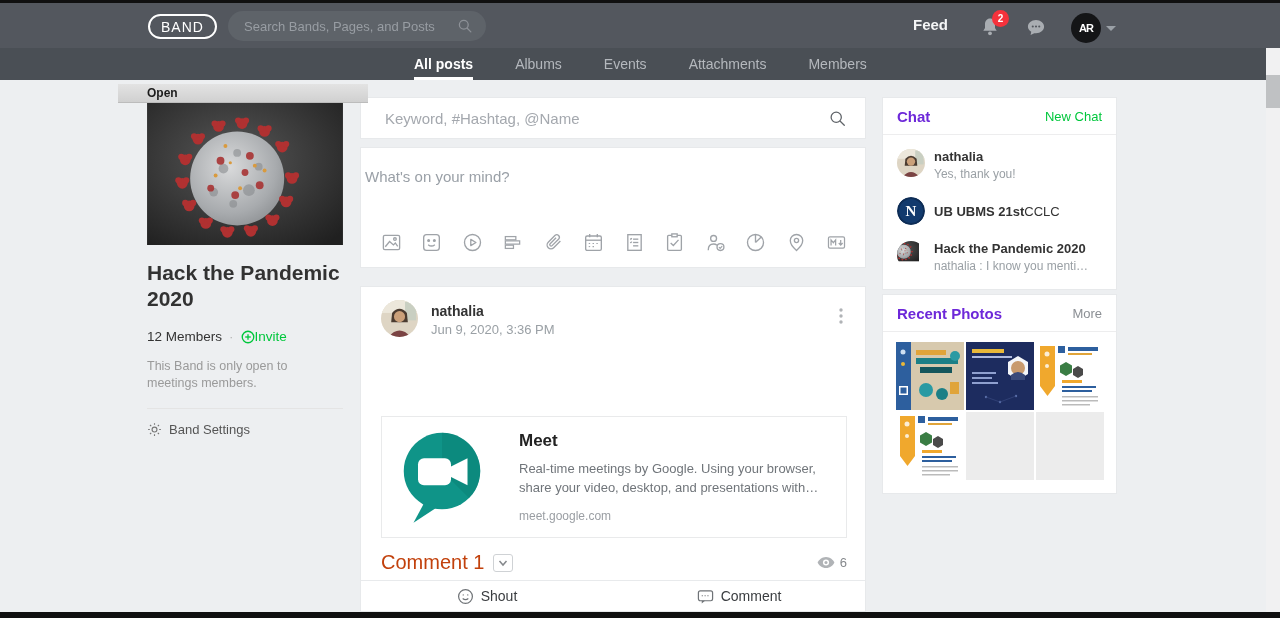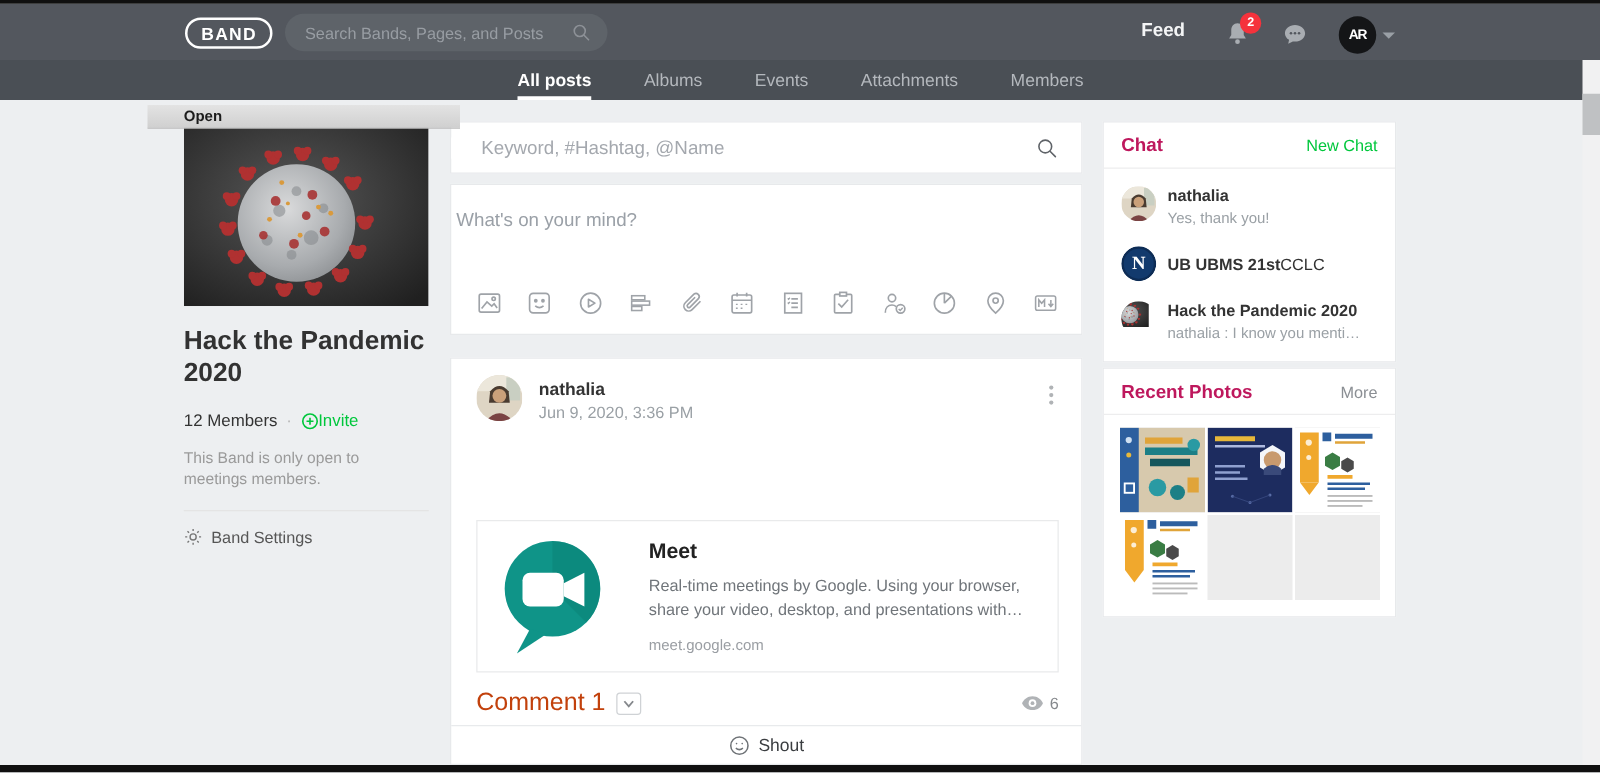--- a/index.html
+++ b/index.html
@@ -5,21 +5,21 @@
   * { margin:0; padding:0; box-sizing:border-box; }
   html,body { width:1280px; height:618px; overflow:hidden; }
   body { font-family:"Liberation Sans","DejaVu Sans",sans-serif; background:#edeff1; position:relative; }
 
   .black-strip { position:absolute; left:0; width:1280px; background:#101010; z-index:60; }
   .strip-top { top:0; height:3px; }
   .strip-bottom { bottom:0; height:6px; }
 
   
   .navbar { position:absolute; top:3px; left:0; width:1280px; height:45px; background:#53575e; z-index:40; }
-  .band-logo { position:absolute; left:148px; top:11px; height:25px; padding:0 11px; border:2.5px solid #fff; border-radius:14px; color:#fff; font-weight:bold; font-size:14px; letter-spacing:1px; display:flex; align-items:center; }
+  .band-logo { position:absolute; left:148px; top:11px; height:25px; padding:0 11px; border:2.5px solid #fff; border-radius:14px; color:#fff; font-weight:normal; font-size:14px; letter-spacing:1px; display:flex; align-items:center; }
   .nav-search { position:absolute; left:228px; top:8px; width:258px; height:30px; background:#5e6369; border-radius:15px; display:flex; align-items:center; }
   .nav-search-input { flex:1; background:transparent; border:none; outline:none; color:#d7d9dc; font-size:13px; padding:0 8px 0 16px; font-family:inherit; }
   .nav-search-input::placeholder { color:#989da3; }
   .nav-search-icon { width:16px; height:16px; color:#8d9197; margin-right:13px; flex:none; }
   .nav-feed { position:absolute; left:913px; top:13px; color:#f4f5f6; font-size:15px; font-weight:600; cursor:pointer; }
   .nav-bell { position:absolute; left:980px; top:14px; width:20px; height:20px; color:#a9adb2; cursor:pointer; }
   .nav-badge { position:absolute; left:992px; top:7px; min-width:17px; height:17px; border-radius:9px; background:#f5323c; color:#fff; font-size:10px; font-weight:bold; display:flex; align-items:center; justify-content:center; padding:0 4px; }
   .nav-msg { position:absolute; left:1026px; top:15px; width:20px; height:19px; color:#a9adb2; cursor:pointer; }
   .nav-avatar { position:absolute; left:1071px; top:10px; width:30px; height:30px; border-radius:50%; background:#141517; color:#fff; font-size:11px; font-weight:bold; display:flex; align-items:center; justify-content:center; letter-spacing:-1px; cursor:pointer; }
   .nav-caret { position:absolute; left:1106px; top:23px; width:0; height:0; border-left:5px solid transparent; border-right:5px solid transparent; border-top:5px solid #9aa0a6; }
@@ -82,21 +82,21 @@
   .comment-toggle svg { width:10px; height:10px; }
   .view-count { margin-left:auto; display:flex; align-items:center; gap:5px; color:#85888c; font-size:13px; }
   .view-count svg { width:18px; height:13px; color:#b0b3b6; }
   .action-bar { position:absolute; left:0; right:0; bottom:0; height:31px; border-top:1px solid #e8eaec; display:flex; }
   .action-btn { flex:1; display:flex; align-items:center; justify-content:center; gap:7px; font-size:14px; color:#3a3d40; cursor:pointer; }
   .action-btn svg { width:17px; height:17px; color:#6f7377; }
 
   
   .right-col { position:absolute; left:882px; top:97px; width:235px; }
   .panel-head { height:37px; display:flex; align-items:center; padding:0 14px; border-bottom:1px solid #ededee; }
-  .panel-title { font-size:15px; font-weight:bold; color:#be185d; }
+  .panel-title { font-size:15px; font-weight:bold; color:#6d28d9; }
   .panel-action { margin-left:auto; font-size:13px; cursor:pointer; }
   .new-chat { color:#00c73c; }
   .more-link { color:#8b8f94; }
   .chat-list { padding:6px 0 8px; }
   .chat-item { display:flex; padding:8px 14px; cursor:pointer; align-items:flex-start; }
   .chat-item.single { align-items:center; }
   .chat-avatar { width:28px; height:28px; border-radius:50%; overflow:hidden; flex:none; }
   .chat-texts { margin-left:9px; min-width:0; }
   .chat-name { font-size:13px; font-weight:bold; color:#333; white-space:nowrap; overflow:hidden; }
   .chat-name .reg { font-weight:normal; }
@@ -445,20 +445,32 @@
     <div class="action-bar">
       <div class="action-btn">
         <svg viewBox="0 0 18 18" fill="none" stroke="currentColor" stroke-width="1.3">
             <circle cx="9" cy="9" r="7.3"></circle>
             <circle cx="6.6" cy="7.3" r="0.7" fill="currentColor" stroke="none"></circle>
             <circle cx="11.4" cy="7.3" r="0.7" fill="currentColor" stroke="none"></circle>
             <path d="M6 11.2 q3 2.4 6 0"></path>
           </svg>
         <span>Shout</span>
       </div>
+      <div class="action-btn">
+        <svg viewBox="0 0 18 18" fill="none" stroke="currentColor" stroke-width="1.3">
+            <rect x="1.5" y="3" width="15" height="10.5" rx="2"></rect>
+            <polygon points="5,13.5 5,16.5 8.5,13.5" fill="currentColor" stroke="none"></polygon>
+            <g stroke-width="1.1">
+              <line x1="5" y1="8.2" x2="6.2" y2="8.2"></line>
+              <line x1="8" y1="8.2" x2="9.2" y2="8.2"></line>
+              <line x1="11" y1="8.2" x2="12.2" y2="8.2"></line>
+            </g>
+          </svg>
+        <span>Comment</span>
+      </div>
     </div>
   </div>
 </div>
 
 <div class="right-col">
 
   <div class="card">
     <div class="panel-head">
       <span class="panel-title">Chat</span>
       <span class="panel-action new-chat">New Chat</span>

